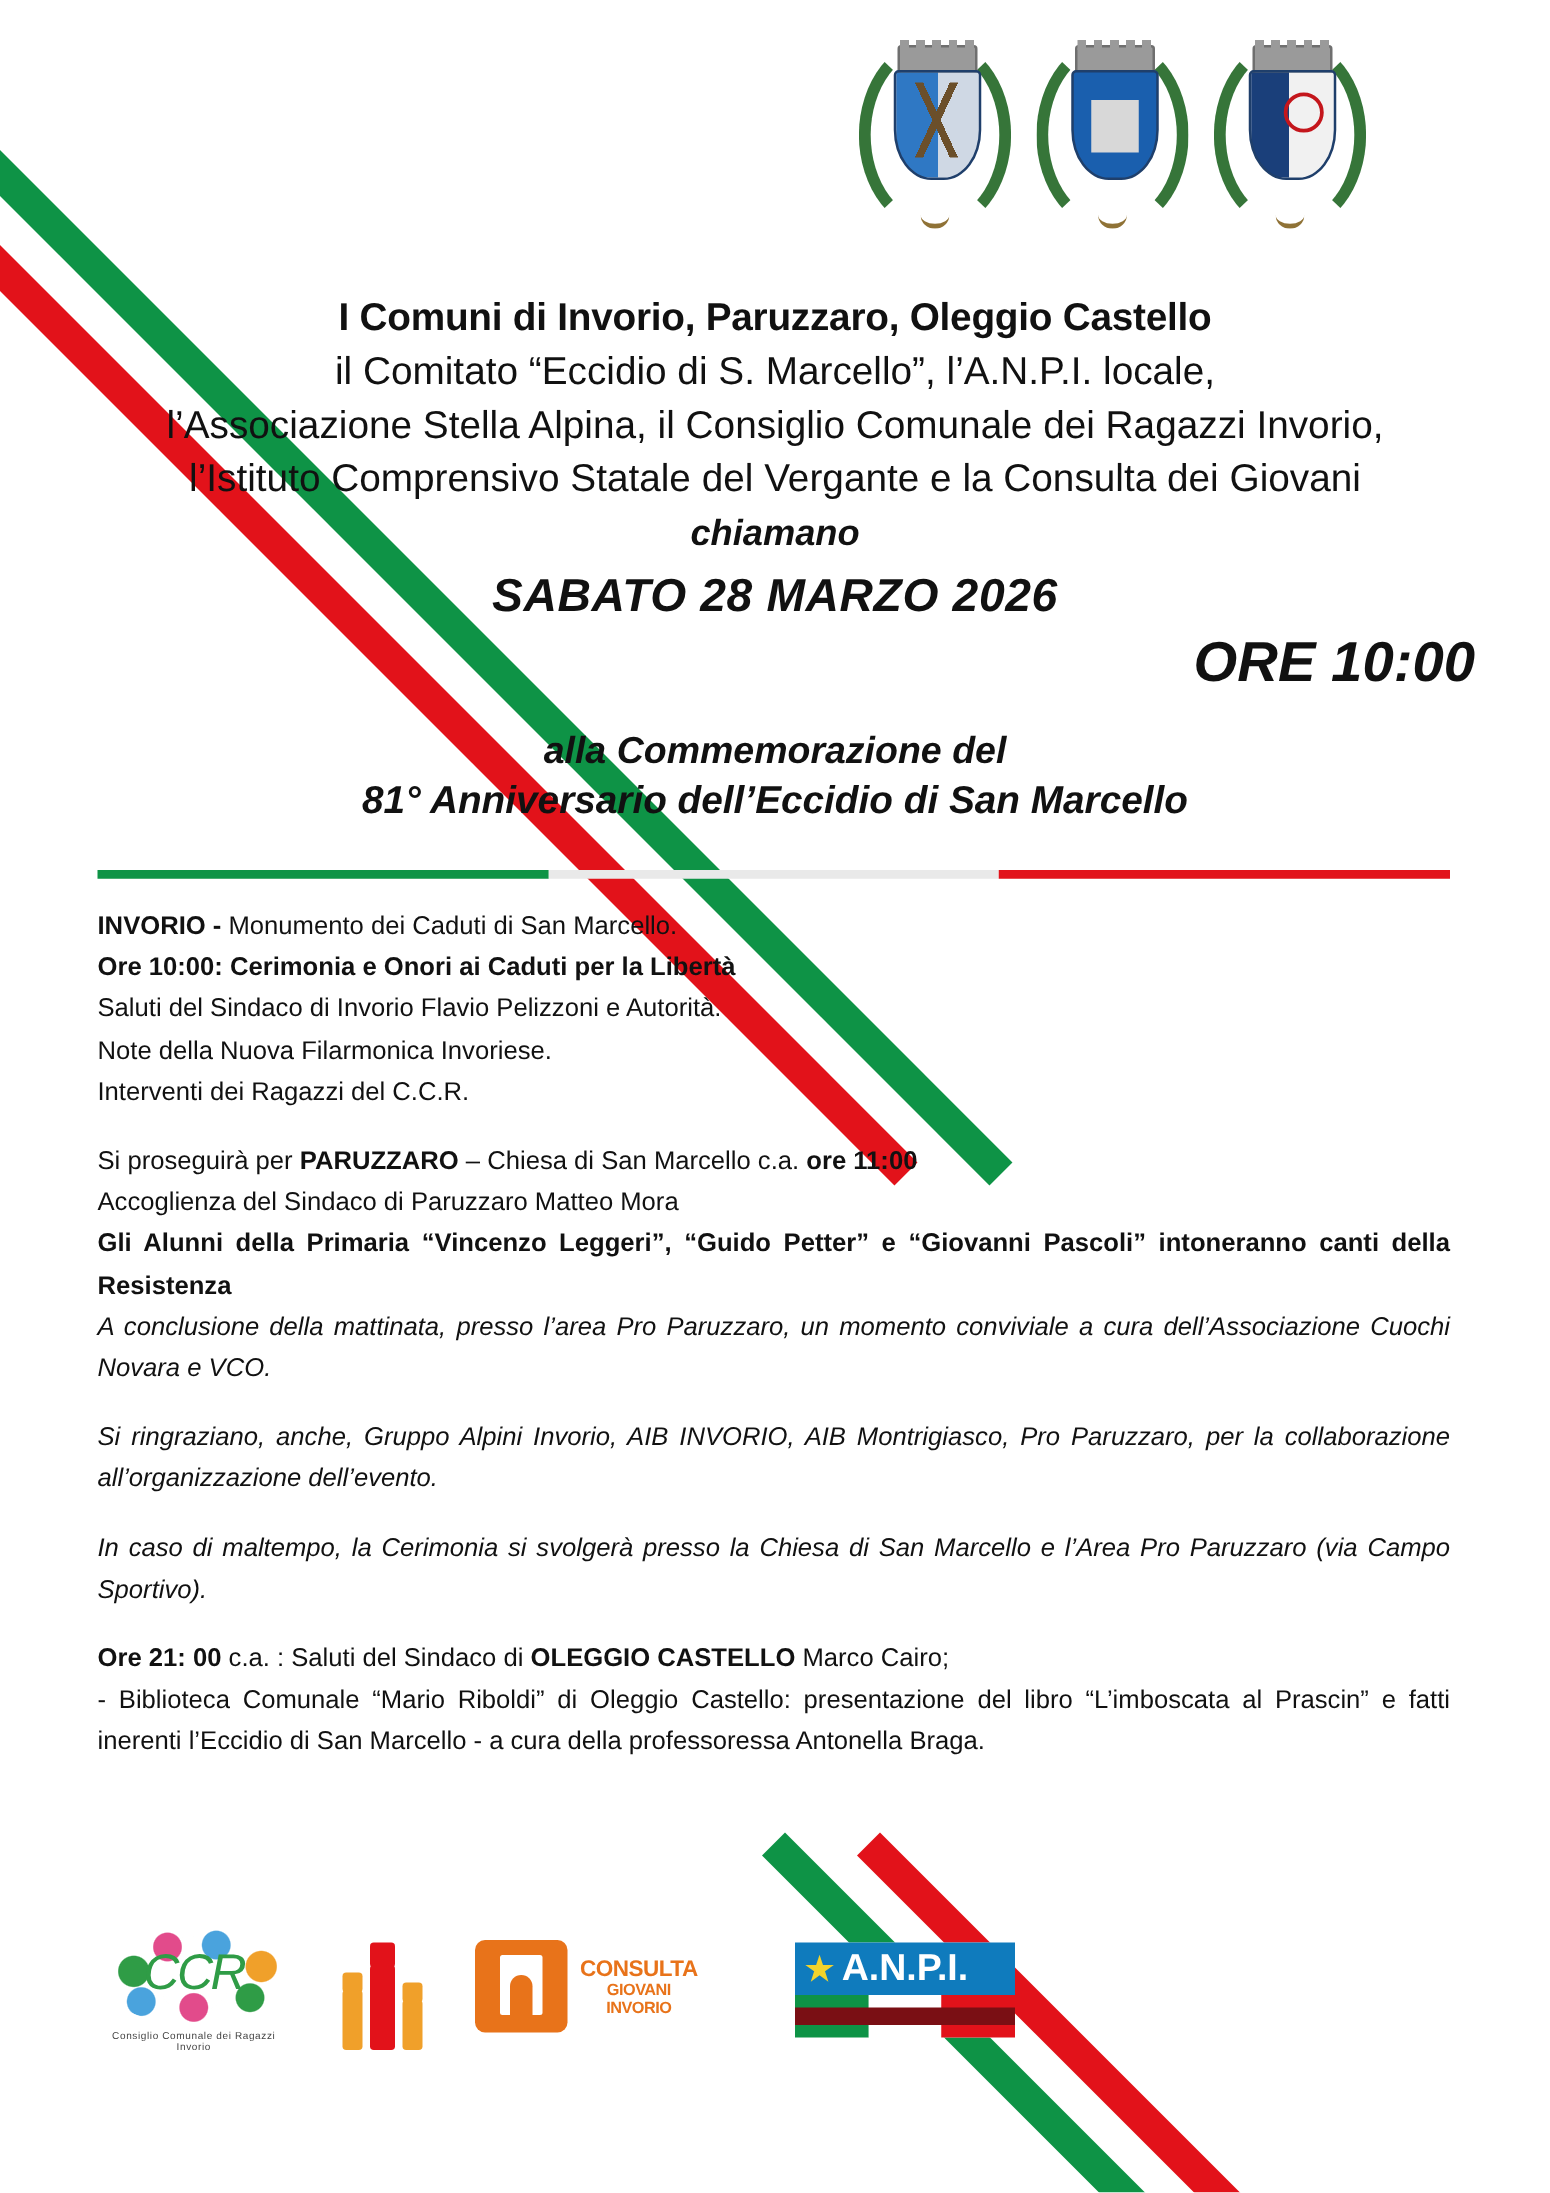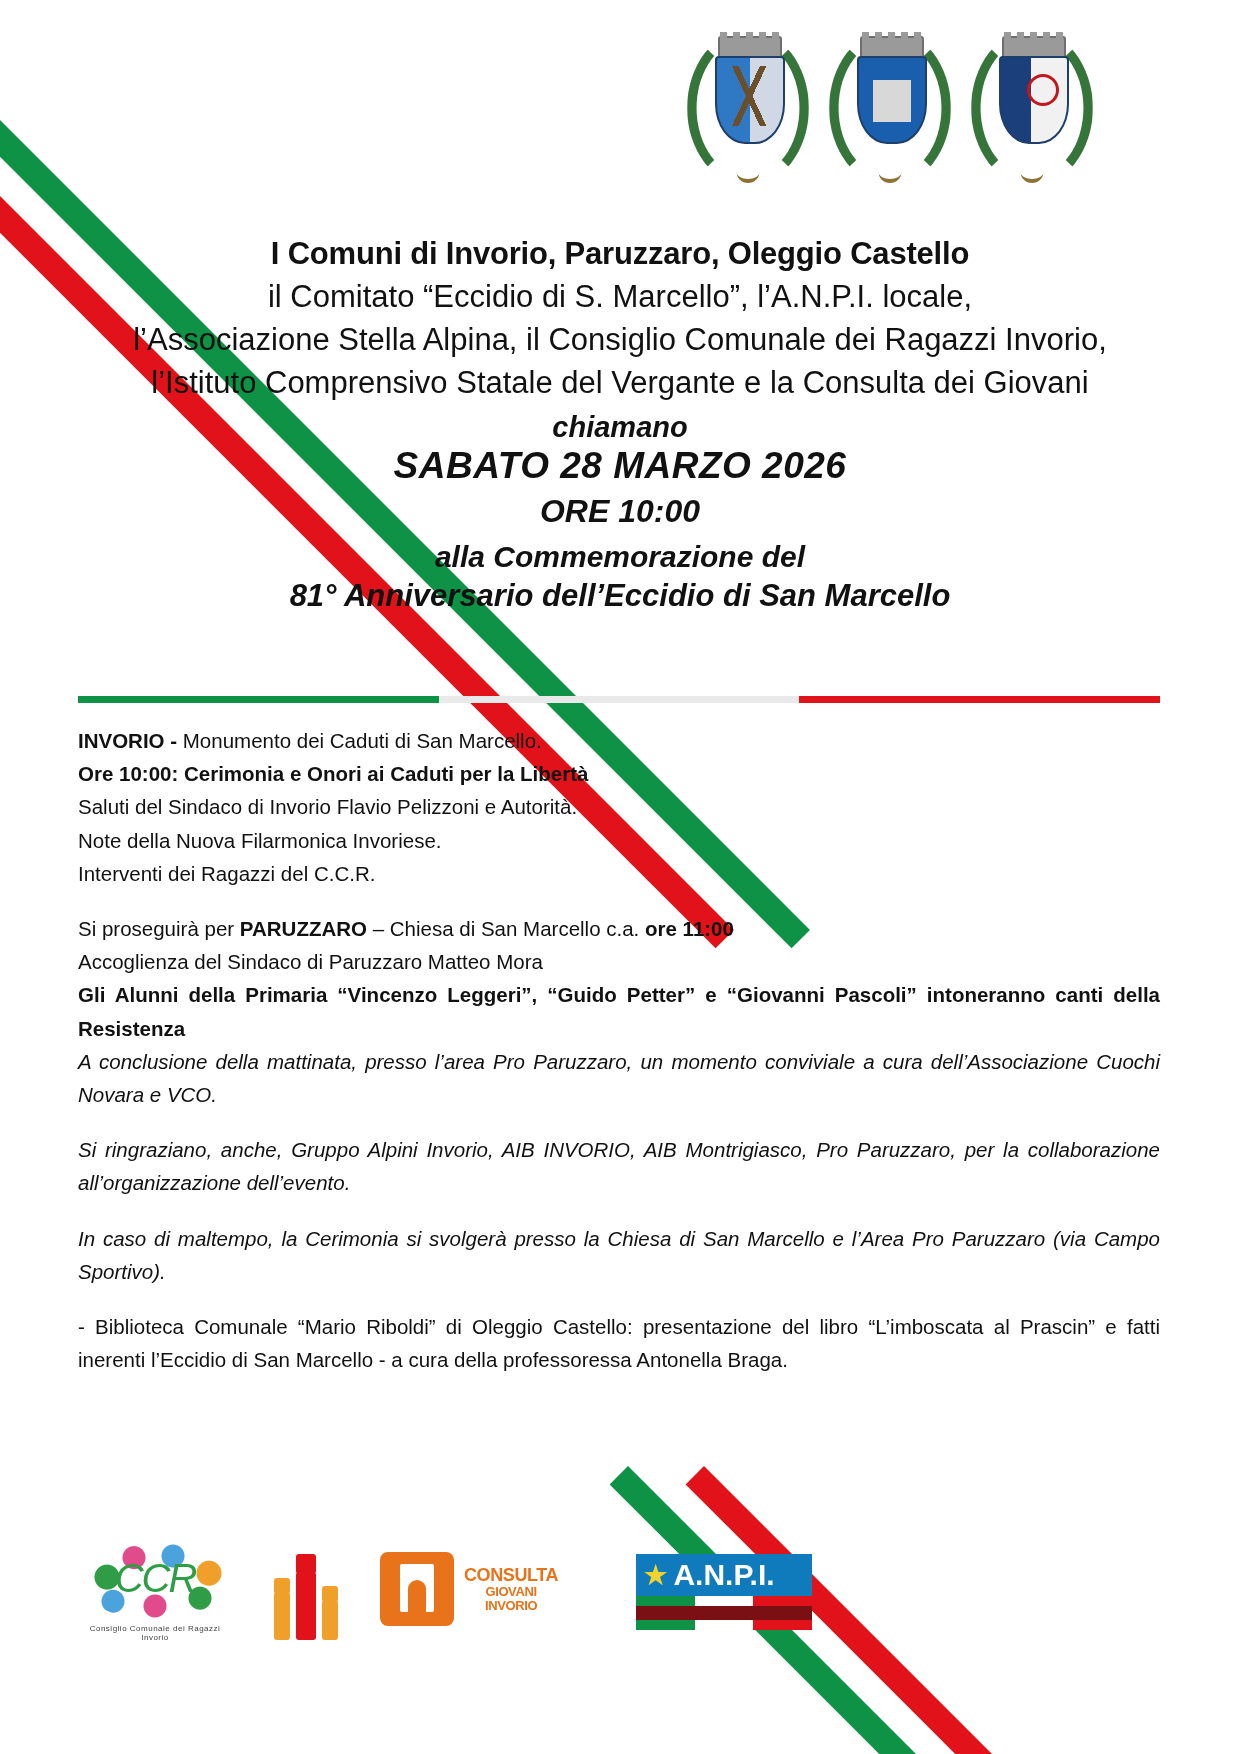--- a/index.html
+++ b/index.html
@@ -137,34 +137,35 @@
   .headline .l4 {
     font-size: 31px;
     font-weight: 400;
     margin-bottom: 7px;
   }
   .headline .chiamano {
     font-size: 29px;
     font-style: italic;
     font-weight: 600;
     margin-top: 10px;
-    margin-bottom: 1px;
+    margin-bottom: 12px;
   }
   .headline .date {
     font-size: 37px;
     font-weight: 700;
     font-style: italic;
     letter-spacing: .5px;
     margin-bottom: 6px;
   }
   .headline .hour {
-    font-size: 32px;
+    font-size: 45px;
     font-weight: 700;
     font-style: italic;
-    margin-bottom: 10px;
+    margin-bottom: 28px;
+    text-align: right;
   }
   .headline .sub1 {
     font-size: 30px;
     font-style: italic;
     font-weight: 600;
     margin-bottom: 4px;
   }
   .headline .sub2 {
     font-size: 31px;
     font-style: italic;
@@ -363,20 +364,21 @@
     <div class="gap"></div>
 
     <p class="i just">Si ringraziano, anche, Gruppo Alpini Invorio, AIB INVORIO, AIB Montrigiasco, Pro Paruzzaro, per la collaborazione all’organizzazione dell’evento.</p>
 
     <div class="gap"></div>
 
     <p class="bi just"> In caso di maltempo, la Cerimonia si svolgerà presso la Chiesa di San Marcello e l’Area Pro Paruzzaro (via Campo Sportivo).</p>
 
     <div class="gap"></div>
 
+    <p><span class="b">Ore 21: 00</span><span> c.a. : Saluti del Sindaco di </span><span class="b">OLEGGIO CASTELLO</span><span> Marco Cairo;</span></p>
     <p class="just">- Biblioteca Comunale “Mario Riboldi” di Oleggio Castello: presentazione del libro “L’imboscata al Prascin” e fatti inerenti l’Eccidio di San Marcello - a cura della professoressa Antonella Braga.</p>
   </div>
 
   <div class="logos">
 
     <div class="logo ccr">
       <div class="burst"></div>
       <div class="txt">CCR</div>
       <div class="sub">Consiglio Comunale dei Ragazzi Invorio</div>
     </div>

